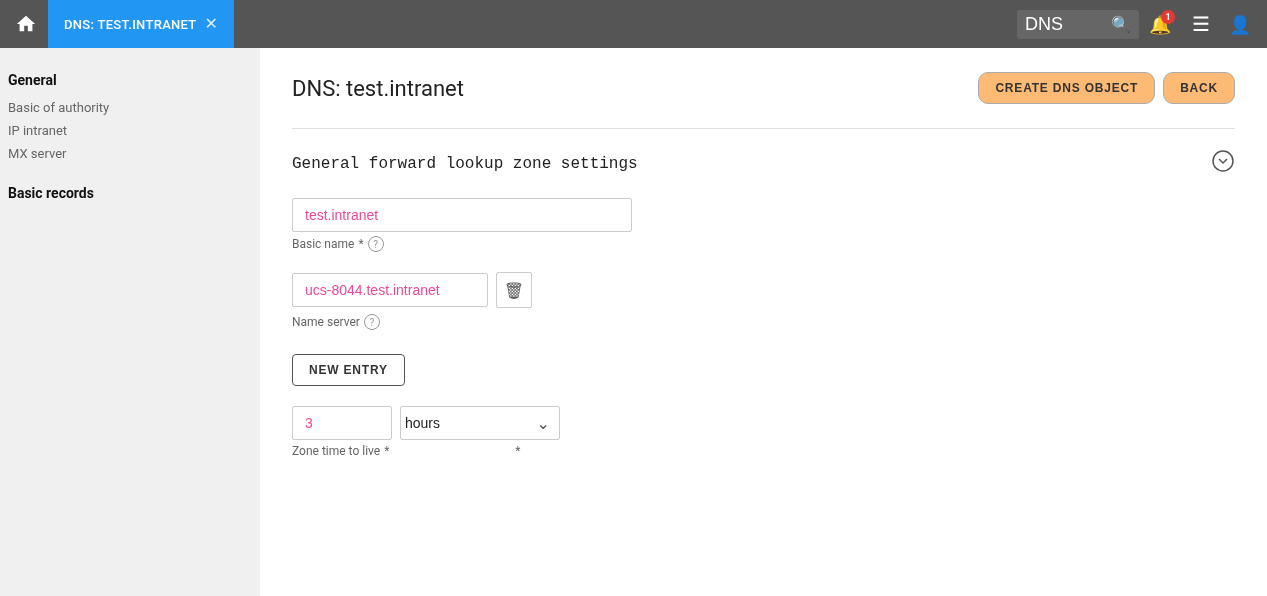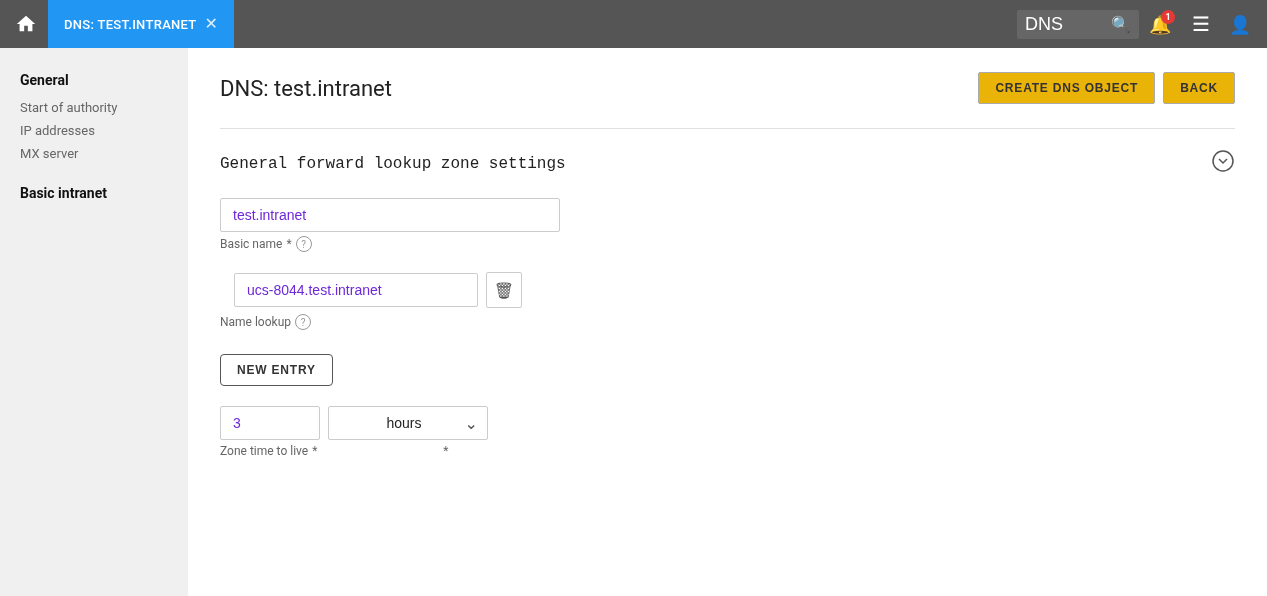--- a/index.html
+++ b/index.html
@@ -82,23 +82,23 @@
 
     
     .main-container {
       display: flex;
       height: calc(596px - 48px);
       background: #f0f0f0;
     }
 
     
     .sidebar {
-      width: 188px;
+      width: 260px;
       background: #f0f0f0;
-      padding: 24px 20px;
+      padding: 24px 8px;
       flex-shrink: 0;
     }
     .sidebar-section-title {
       font-size: 14px;
       font-weight: 700;
       color: #111;
       margin-bottom: 8px;
     }
     .sidebar-item {
       font-size: 13px;
@@ -124,29 +124,29 @@
       margin-bottom: 24px;
     }
     .page-title {
       font-size: 22px;
       font-weight: 400;
       color: #222;
     }
     .header-buttons { display: flex; gap: 8px; }
     .btn-outline {
       border: 1px solid #aaa;
-      background: #eab308;
+      background: #fdba74;
       color: #333;
       font-size: 12px;
       font-weight: 600;
       letter-spacing: 0.8px;
       padding: 8px 16px;
       cursor: pointer;
       text-transform: uppercase;
-      border-radius: 2px;
+      border-radius: 10px;
     }
 
     
     .divider { border: none; border-top: 1px solid #e0e0e0; margin-bottom: 20px; }
 
     
     .section-header {
       display: flex;
       align-items: center;
       justify-content: space-between;
@@ -164,26 +164,26 @@
       font-size: 20px;
     }
 
     
     .form-group { margin-bottom: 20px; }
     .form-input {
       border: 1px solid #ccc;
       border-radius: 2px;
       padding: 8px 12px;
       font-size: 14px;
-      color: #6d28d9;
+      color: #ec4899;
       outline: none;
       background: #fff;
     }
     .field-wide { width: 340px; }
-    .field-medium { width: 244px; margin-left: 14px; }
+    .field-medium { width: 196px; }
     .field-small { width: 100px; }
     .field-label {
       font-size: 12px;
       color: #666;
       margin-top: 4px;
       display: flex; align-items: center; gap: 4px;
     }
     .required-star { color: #666; font-size: 12px; }
 
     
@@ -226,30 +226,29 @@
       align-items: flex-start;
       gap: 8px;
     }
     .ttl-select-wrapper {
       position: relative;
       display: inline-block;
     }
     .ttl-select {
       border: 1px solid #ccc;
       border-radius: 2px;
-      padding: 8px 36px 8px 28px;
+      padding: 8px 36px 8px 4px;
       font-size: 14px;
       color: #222;
       background: #fff;
       appearance: none;
       -webkit-appearance: none;
       width: 160px;
       cursor: pointer;
       outline: none;
-      text-align: center;
     }
     .select-arrow {
       position: absolute;
       right: 10px;
       top: 50%;
       transform: translateY(-50%);
       pointer-events: none;
       color: #555;
       font-size: 16px;
     }
@@ -301,26 +300,26 @@
       <span style="color:#fff; font-size:18px;">👤</span>
     </div>
   </div>
 </div>
 
 <div class="main-container">
 
   <div class="sidebar">
     <div class="sidebar-group">
       <div class="sidebar-section-title active">General</div>
-      <div class="sidebar-item">Start of authority</div>
-      <div class="sidebar-item">IP addresses</div>
+      <div class="sidebar-item">Basic of authority</div>
+      <div class="sidebar-item">IP intranet</div>
       <div class="sidebar-item">MX server</div>
     </div>
     <div class="sidebar-group">
-      <div class="sidebar-section-title">Basic intranet</div>
+      <div class="sidebar-section-title">Basic records</div>
     </div>
   </div>
 
   <div class="content">
     
     <div class="page-header">
       <h1 class="page-title">DNS: test.intranet</h1>
       <div class="header-buttons">
         <button class="btn-outline">CREATE DNS OBJECT</button>
         <button class="btn-outline">BACK</button>
@@ -352,21 +351,21 @@
 
     
     <div class="form-group">
       <div class="nameserver-row">
         <input type="text" class="form-input field-medium" value="ucs-8044.test.intranet" style="">
         <button class="icon-btn">
           <span>🗑</span>
         </button>
       </div>
       <div class="field-label">
-        <span>Name lookup</span>
+        <span>Name server</span>
         <span class="info-icon">?</span>
       </div>
     </div>
 
     
     <button class="btn-new-entry">NEW ENTRY</button>
 
     
     <div class="form-group">
       <div class="ttl-row">

